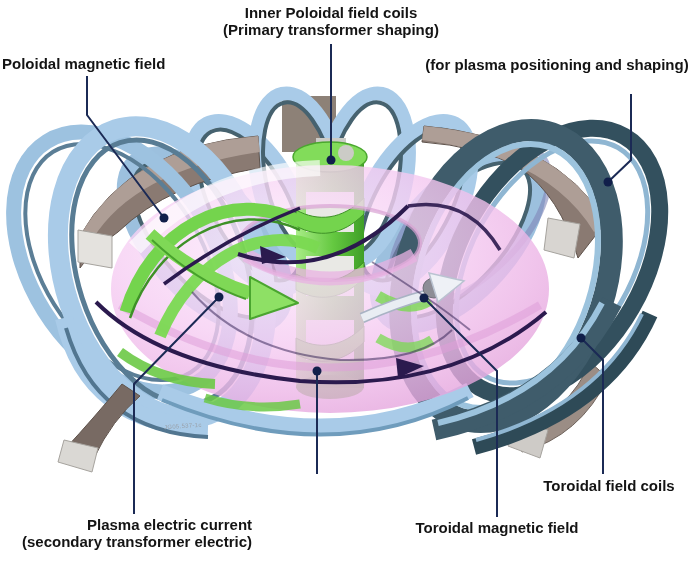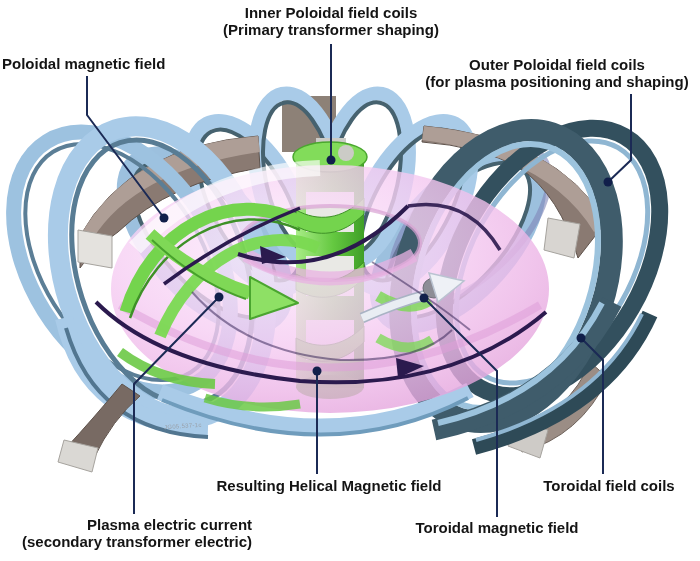--- a/index.html
+++ b/index.html
@@ -201,27 +201,23 @@
 <div class="lbl center" style="left:331px;top:4px;">
   <div>Inner Poloidal field coils</div>
   <div>(Primary transformer shaping)</div>
 </div>
 
 <div class="lbl leftalign" style="left:2px;top:55px;">
   <div>Poloidal magnetic field</div>
 </div>
 
 <div class="lbl center" style="left:557px;top:56px;">
-  <div>Outer Poloidal field coils</div>
   <div>(for plasma positioning and shaping)</div>
 </div>
 
-<div class="lbl center" style="left:329px;top:477px;">
-  <div>Resulting Helical Magnetic field</div>
-</div>
 
 <div class="lbl center" style="left:609px;top:477px;">
   <div>Toroidal field coils</div>
 </div>
 
 <div class="lbl center" style="left:137px;top:516px;text-align:right;">
   <div>Plasma electric current</div>
   <div>(secondary transformer electric)</div>
 </div>
 

